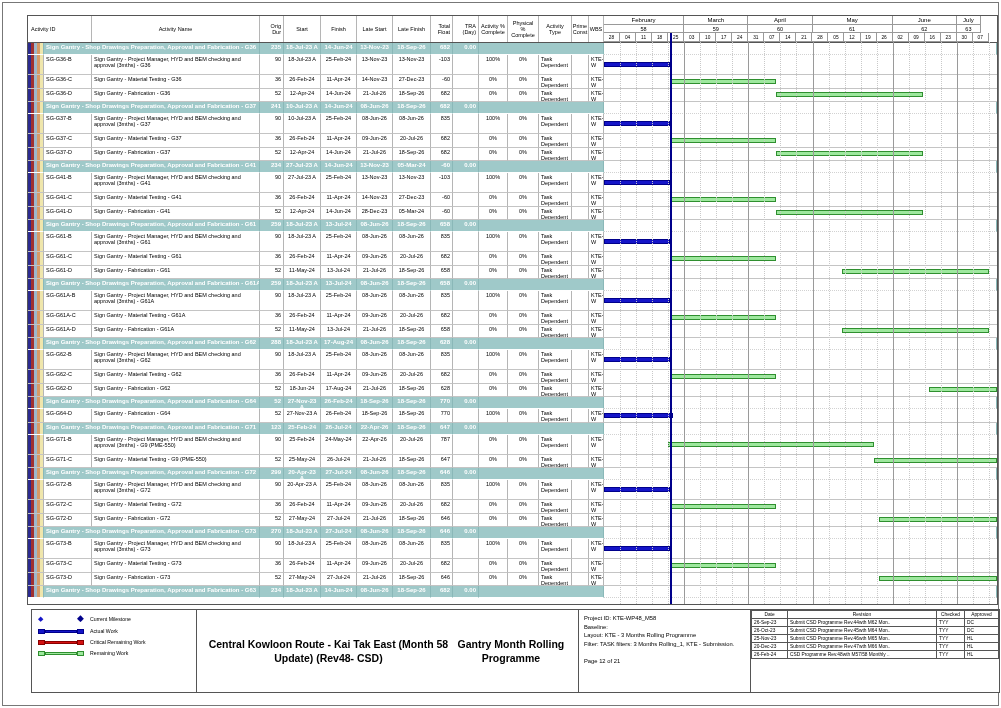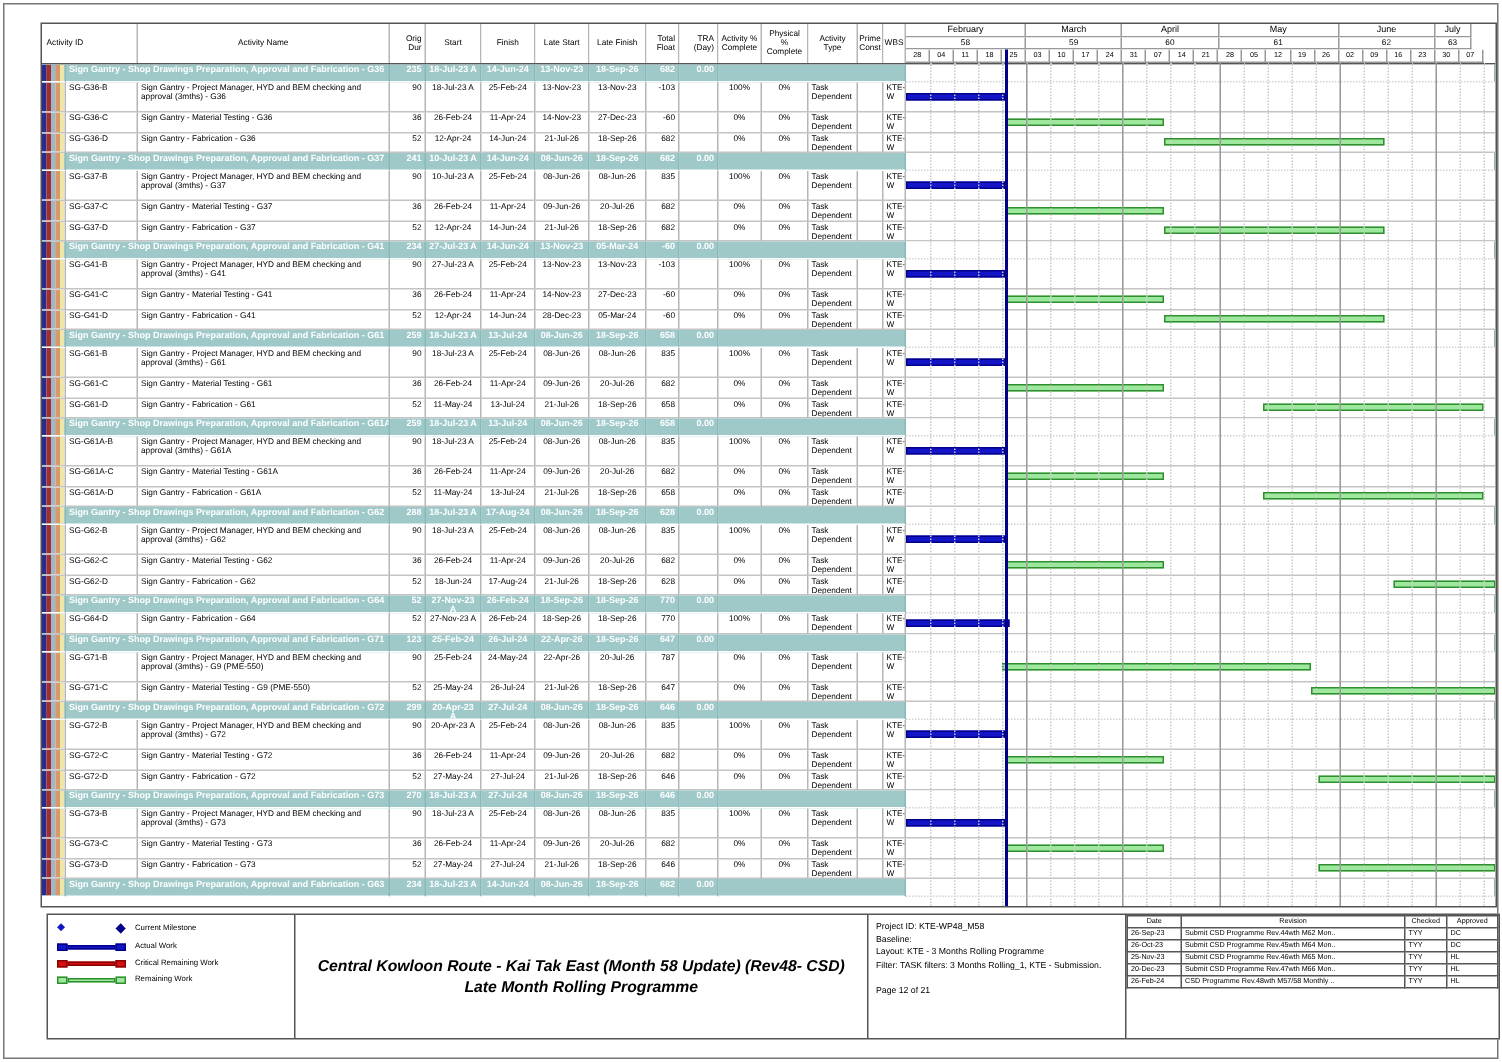--- a/index.html
+++ b/index.html
@@ -64,21 +64,21 @@
   .legend-label{font-size:5.2px;margin-left:6px;}
   .sw{width:46px;display:flex;align-items:center;}
   .sw .sq{width:7px;height:5px;box-sizing:border-box;}
   .sw .ln{flex:1;height:3px;box-sizing:border-box;}
   .sw-actual .sq,.sw-actual .ln{background:#1515c8;border:1px solid #00008b;}
   .sw-critical .sq,.sw-critical .ln{background:#d41111;border:1px solid #8b0000;}
   .sw-remaining .sq,.sw-remaining .ln{background:#9ee89e;border:1px solid #2f8f2f;}
   .sw-milestone{justify-content:space-between;}
   .dia1{color:#1515c8;font-size:7px;line-height:7px;}
   .dia2{color:#00008b;font-size:9px;line-height:9px;}
-  .f-title{width:382px;border-right:1px solid #555;display:flex;flex-direction:column;align-items:center;justify-content:center;box-sizing:border-box;padding:0 8px;text-align:center;font-style:italic;}
+  .f-title{width:382px;border-right:1px solid #555;display:flex;flex-direction:row;align-items:center;justify-content:center;box-sizing:border-box;padding:0 8px;text-align:center;}
   .title-1,.title-2{font-size:10.5px;font-weight:bold;line-height:14px;}
   .f-info{width:172px;border-right:1px solid #555;box-sizing:border-box;padding:4px 5px;font-size:5.8px;line-height:8.5px;}
   .f-page{margin-top:9px;}
   .f-rev{flex:1;box-sizing:border-box;display:flex;flex-direction:column;}
   .rev-table{border-collapse:collapse;width:100%;table-layout:fixed;}
   .rev-table td,.rev-table th{border:1px solid #555;font-size:4.8px;line-height:7px;padding:0 2px;overflow:hidden;white-space:nowrap;font-weight:normal;height:8px;box-sizing:border-box;}
   .rev-table th{text-align:center;}
   .col-date{width:36px;}
   .col-rev{width:auto;}
   .col-chk{width:28px;}
@@ -1126,21 +1126,21 @@
         <span class="sw sw-remaining">
             <span class="sq"></span>
             <span class="ln"></span>
             <span class="sq"></span>
           </span>
         <span class="legend-label">Remaining Work</span>
       </div>
     </div>
     <div class="f-title">
       <div class="title-1">Central Kowloon Route - Kai Tak East (Month 58 Update) (Rev48- CSD)</div>
-      <div class="title-2">Late Month Rolling Programme</div>
+      <div class="title-2">Gantry Month Rolling Programme</div>
     </div>
     <div class="f-info">
       <div>Project ID: KTE-WP48_M58</div>
       <div>Baseline:</div>
       <div>Layout: KTE - 3 Months Rolling Programme</div>
       <div>Filter: TASK filters: 3 Months Rolling_1, KTE - Submission.</div>
       <div class="f-page">Page 12 of 21</div>
     </div>
     <div class="f-rev">
       <table class="rev-table">

